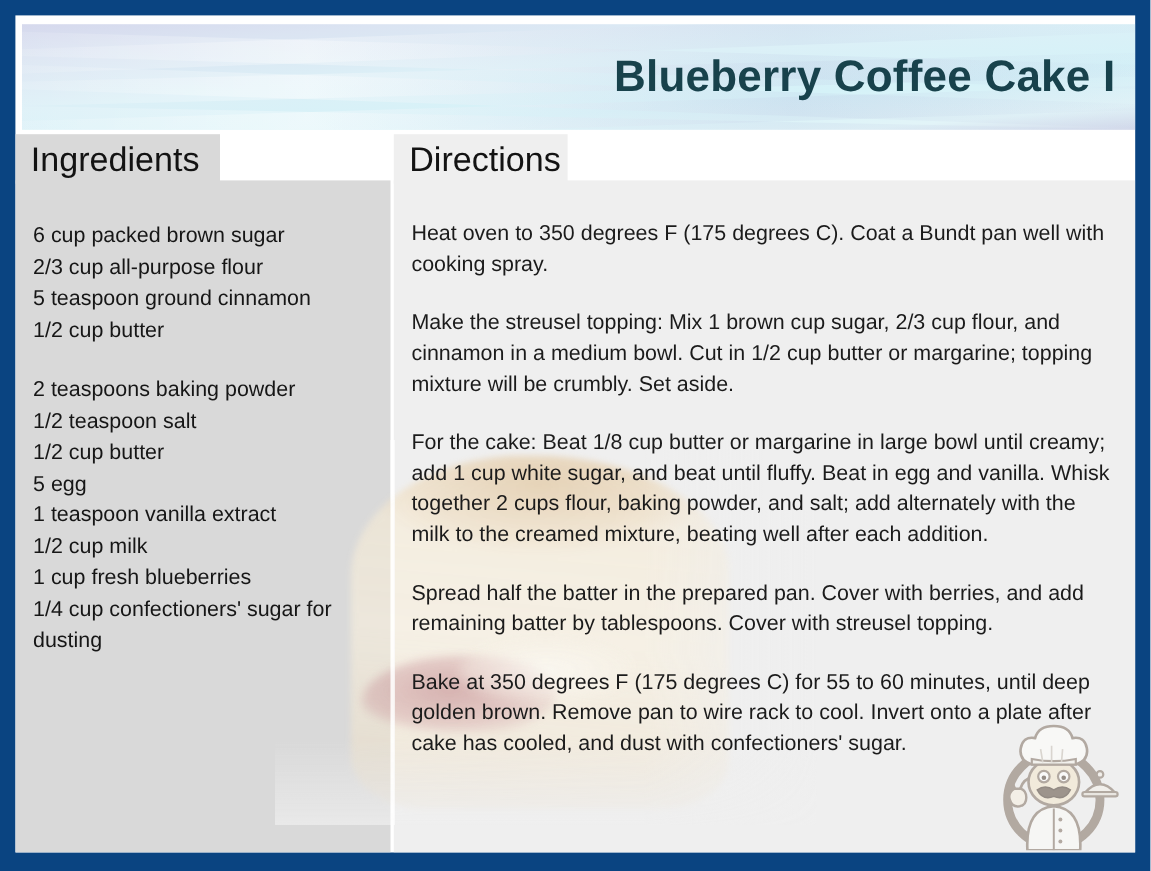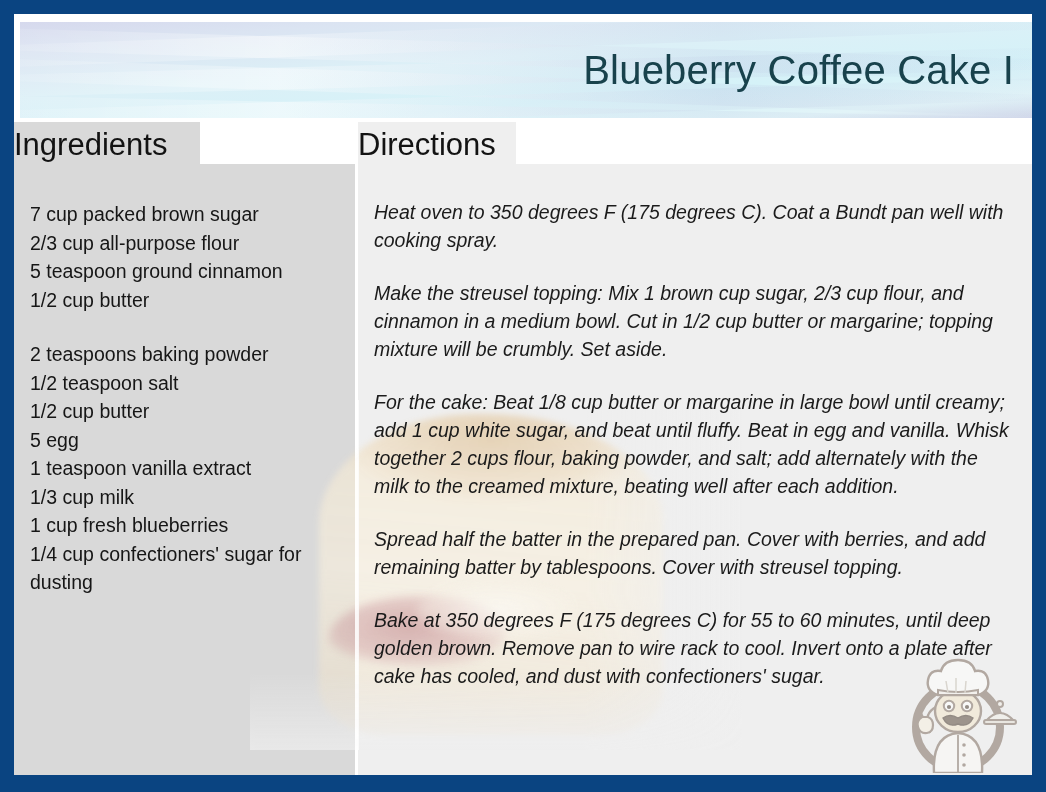--- a/index.html
+++ b/index.html
@@ -66,32 +66,32 @@
   .s4 { top: 55px; transform: rotate(2.0deg); }
   .s5 { top: 72px; transform: rotate(-1.8deg); }
   .s6 { top: 85px; transform: rotate(1.2deg); }
 
   #recipe-title {
     position: absolute;
     right: 18px;
     top: 50%;
     transform: translateY(-50%);
     font-size: 40px;
-    font-weight: 400;
+    font-weight: 700;
     color: #18424c;
     letter-spacing: .2px;
     white-space: nowrap;
   }
 
   
   .tab {
     position: absolute;
     height: 45px;
     line-height: 45px;
-    padding-left: 0;
+    padding-left: 14px;
     font-size: 31px;
     font-weight: 400;
     color: #131313;
   }
   .panel {
     position: absolute;
     overflow: hidden;
   }
 
   #ingredients-tab   { left: 0px;   top: 108px; width: 186px; background: #d9d9d9; }
@@ -113,21 +113,21 @@
 
   
   #directions-body {
     position: relative;
     z-index: 3;
     padding: 34px 16px 0 16px;
     font-size: 19.5px;
     line-height: 28px;
     color: #1b1b1b;
   }
-  #directions-body p { margin-bottom: 25px; font-style: italic; }
+  #directions-body p { margin-bottom: 25px; }
 
   
   #cake-photo {
     position: absolute;
     left: 236px;
     top: 386px;
     width: 492px;
     height: 350px;
     z-index: 1;
     pointer-events: none;
@@ -222,31 +222,31 @@
       <div class="streak s4"></div>
       <div class="streak s5"></div>
       <div class="streak s6"></div>
       <div id="recipe-title">Blueberry Coffee Cake I</div>
     </div>
 
     <div id="ingredients-tab" class="tab">Ingredients</div>
 
     <div id="ingredients-panel" class="panel">
       <ul id="ingredients-list">
-        <li>7 cup packed brown sugar</li>
+        <li>6 cup packed brown sugar</li>
         <li>2/3 cup all-purpose flour</li>
         <li>5 teaspoon ground cinnamon</li>
         <li>1/2 cup butter</li>
         <li class="spacer"></li>
         <li>2 teaspoons baking powder</li>
         <li>1/2 teaspoon salt</li>
         <li>1/2 cup butter</li>
         <li>5 egg</li>
         <li>1 teaspoon vanilla extract</li>
-        <li>1/3 cup milk</li>
+        <li>1/2 cup milk</li>
         <li>1 cup fresh blueberries</li>
         <li>1/4 cup confectioners' sugar for dusting</li>
       </ul>
     </div>
 
     <div id="directions-tab" class="tab">Directions</div>
 
     <div id="directions-panel" class="panel">
       <div id="directions-body">
         <p>Heat oven to 350 degrees F (175 degrees C). Coat a Bundt pan well with cooking spray.</p>

